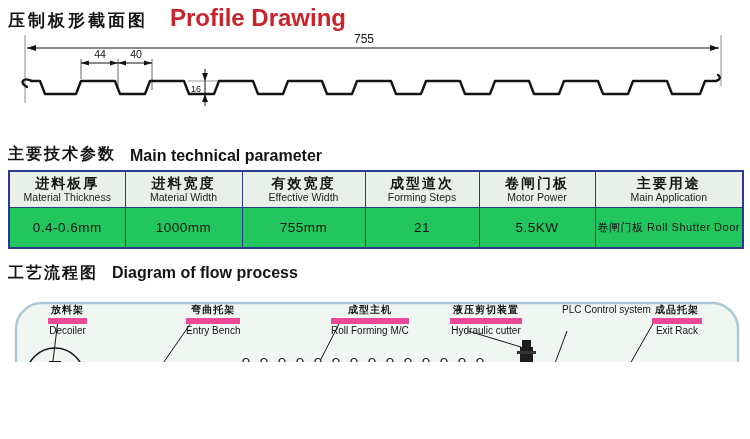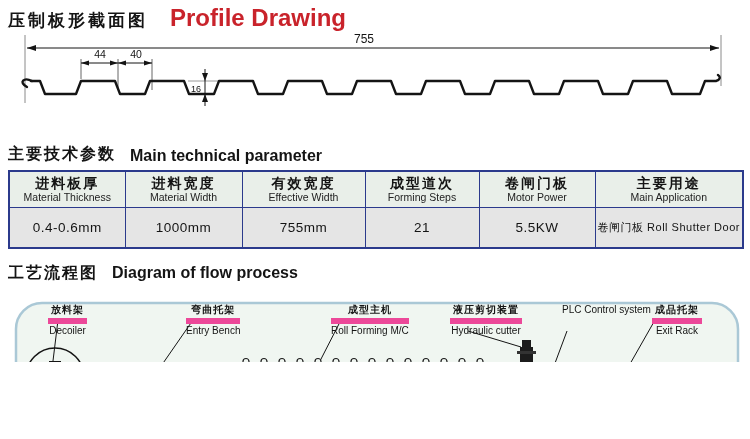--- a/index.html
+++ b/index.html
@@ -11,21 +11,21 @@
   .title-row { position:absolute; left:8px; display:flex; align-items:baseline; white-space:nowrap; }
   .cn-title { font-size:17px; font-weight:bold; letter-spacing:3px; color:#141414; }
   .en-title-red { font-size:24px; font-weight:600; color:#c9232b; margin-left:22px; letter-spacing:0; }
   .en-title-blk { font-size:16px; font-weight:bold; color:#141414; margin-left:14px; letter-spacing:0; }
   .sec-cn { font-size:16px; font-weight:bold; letter-spacing:2px; color:#141414; }
 
   
   .param-table { position:absolute; left:8px; top:170px; width:734px; border-collapse:collapse; table-layout:fixed; }
   .param-table td, .param-table th { border:1px solid #2b3a8c; text-align:center; vertical-align:middle; }
   .param-table tr.hdr { background:#e9efe9; height:36px; }
-  .param-table tr.val { background:#e5e5e5; height:41px; }
+  .param-table tr.val { background:#22c55e; height:41px; }
   .param-table { border:2px solid #2b3a8c; }
   .th-cn { font-size:14px; font-weight:bold; letter-spacing:2px; color:#141414; line-height:16px; }
   .th-en { font-size:10.5px; font-weight:normal; color:#222; line-height:12px; }
   .td-val { font-size:13.5px; color:#141414; letter-spacing:0.5px; }
 
   
   .flabel { position:absolute; text-align:center; z-index:3; }
   .flabel-cn { font-size:10px; font-weight:bold; letter-spacing:1px; color:#141414;
                border-bottom:6px solid #ec4899; padding:0 3px 1px 3px; white-space:nowrap; }
   .flabel-en { font-size:10px; color:#141414; padding-top:1px; white-space:nowrap; }

